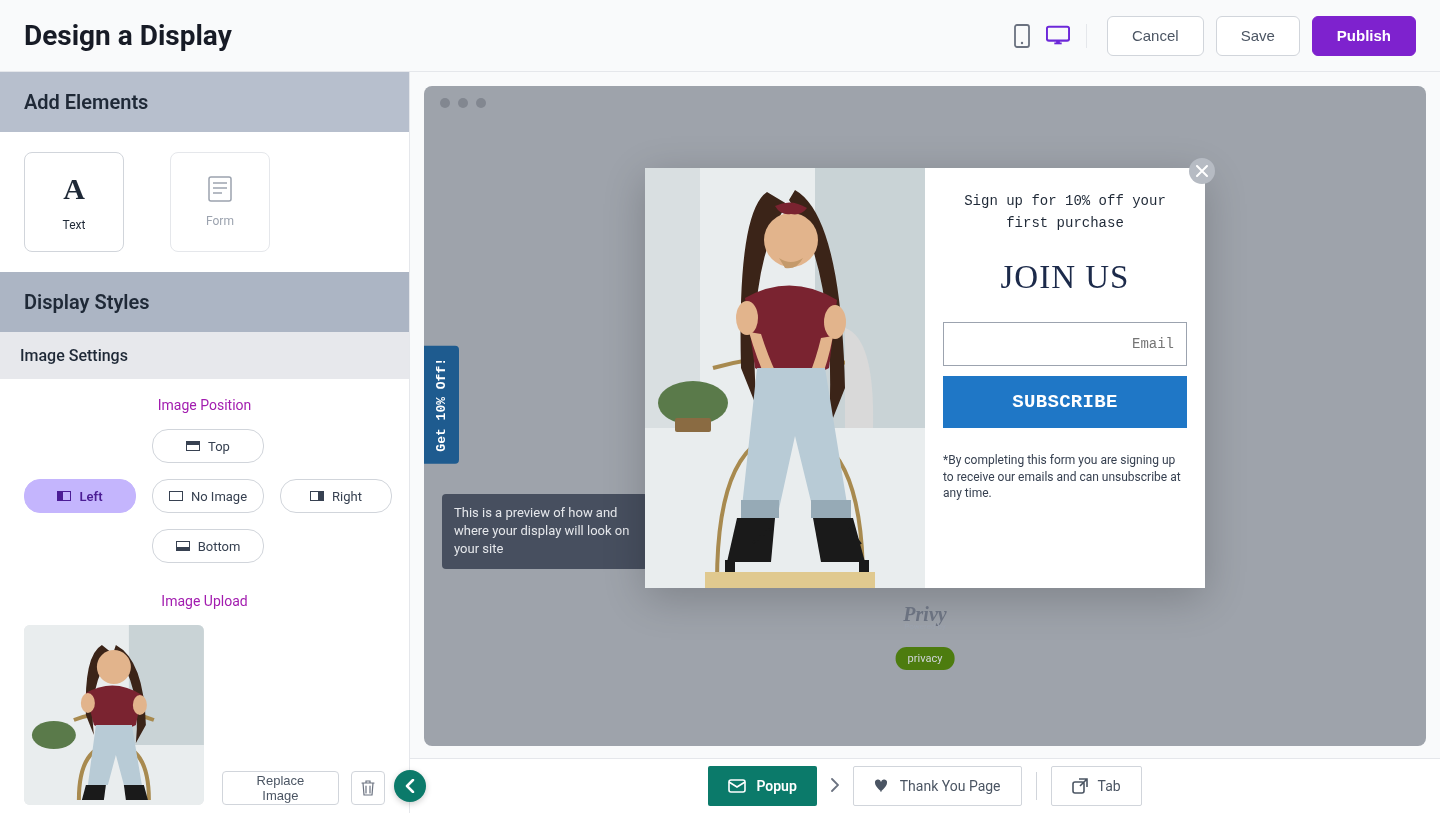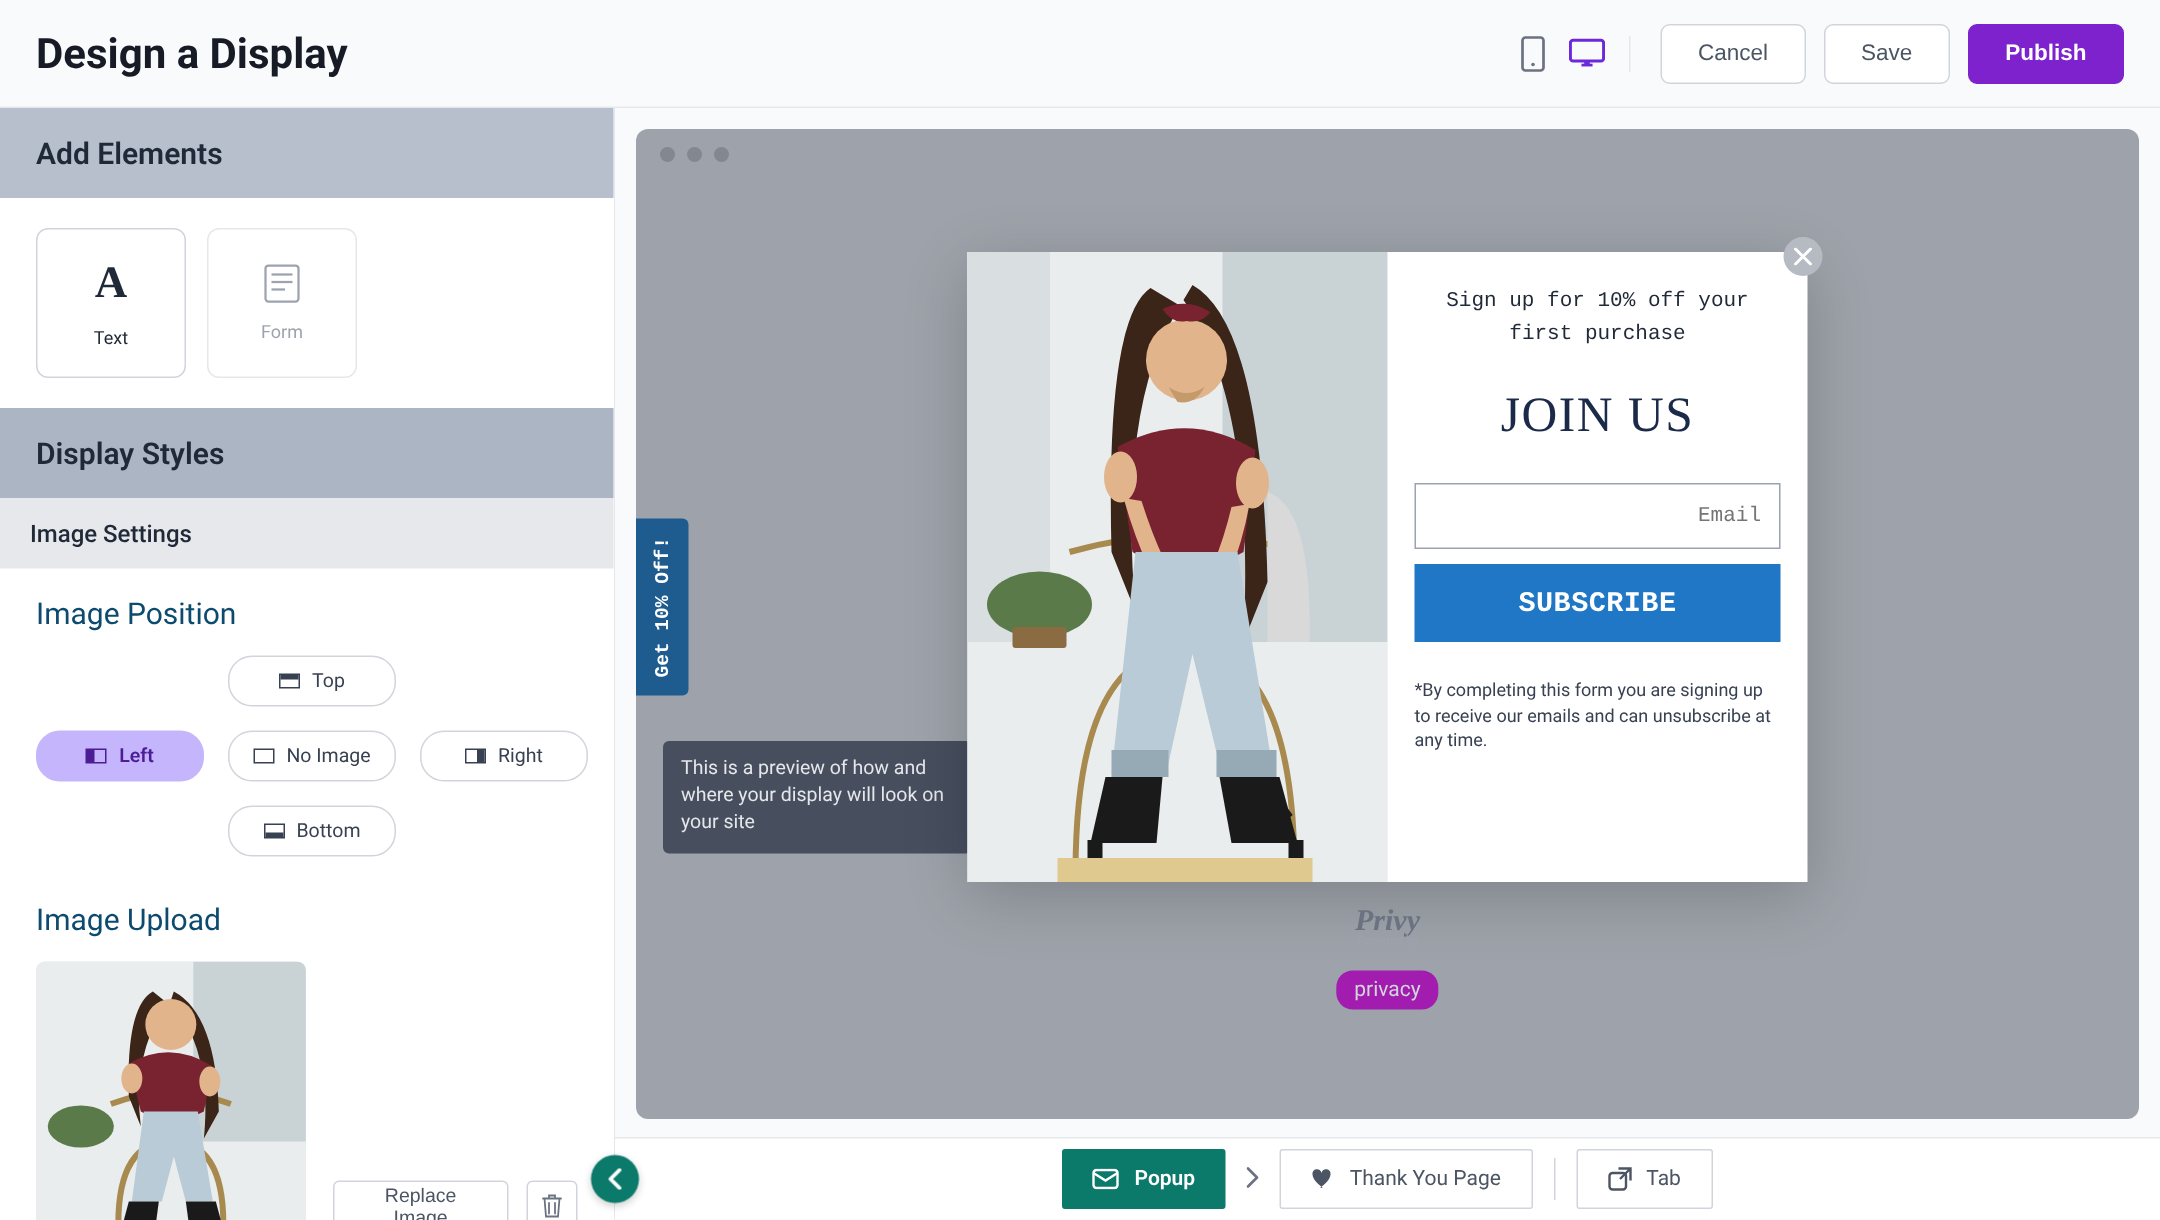--- a/index.html
+++ b/index.html
@@ -20,26 +20,26 @@
 
 
 .sidebar { width: 410px; background: #fff; overflow-y: auto; border-right: 1px solid #e5e7eb; position: relative; }
 .section-head { padding: 18px 24px; font-size: 20px; font-weight: 600; color: #1f2937; }
 .section-head.grey { background: #b7bfcd; }
 .section-head.greymid { background: #acb5c4; }
 .section-head.light { background: #e7e8ec; font-size: 16px; font-weight: 500; padding: 14px 20px; }
 
 .elements-row { display: flex; gap: 14px; padding: 20px 24px; }
 .element-card { width: 100px; height: 100px; border: 1px solid #d1d5db; border-radius: 8px; display: flex; flex-direction: column; align-items: center; justify-content: center; gap: 12px; cursor: pointer; color: #1f2937; }
-.element-card.disabled { color: #9ca3af; border-color: #e5e7eb; }
+.element-card.disabled { color: #9ca3af; border-color: #e5e7eb; margin-left: 32px; }
 .element-card .glyph { font-size: 30px; font-weight: 800; font-family: Georgia, 'Times New Roman', serif; }
 .element-card .lbl { font-size: 12px; }
 
 .settings-body { padding: 18px 24px; }
-.field-label { font-size: 20px; color: #0c4a6e; margin-bottom: 16px; }
+.field-label { font-size: 14px; color: #a21caf; margin-bottom: 16px; text-align: center; }
 
 .pos-grid { display: grid; grid-template-columns: repeat(3, 112px); grid-template-rows: repeat(3, 34px); gap: 16px; margin-bottom: 30px; }
 .pos-grid > * {}
 .pos-btn { border: 1px solid #d1d5db; border-radius: 16px; background: #fff; display: flex; align-items: center; justify-content: center; gap: 8px; font-size: 13px; color: #374151; cursor: pointer; }
 .pos-btn.selected { background: #c4b5fd; border-color: #c4b5fd; color: #4c1d95; font-weight: 600; }
 .pos-icon { width: 14px; height: 10px; border: 1.5px solid currentColor; position: relative; }
 .pos-icon.left::before { content: ""; position: absolute; left: 0; top: 0; bottom: 0; width: 5px; background: currentColor; }
 .pos-icon.right::before { content: ""; position: absolute; right: 0; top: 0; bottom: 0; width: 5px; background: currentColor; }
 .pos-icon.top::before { content: ""; position: absolute; left: 0; right: 0; top: 0; height: 3px; background: currentColor; }
 .pos-icon.bottom::before { content: ""; position: absolute; left: 0; right: 0; bottom: 0; height: 3px; background: currentColor; }
@@ -69,21 +69,21 @@
 .popup-body { flex: 1; padding: 22px 18px; display: flex; flex-direction: column; align-items: center; }
 .popup-pre { font-family: "Courier New", monospace; font-size: 14px; text-align: center; line-height: 1.6; }
 .popup-title { font-family: Georgia, 'Times New Roman', serif; font-size: 33px; color: #1c2a4a; margin: 24px 0 26px; letter-spacing: 1px; }
 .popup-input { width: 100%; height: 44px; border: 1px solid #9ca3af; padding: 0 12px; font-family: "Courier New", monospace; font-size: 14px; margin-bottom: 10px; text-align: right; }
 .popup-sub { width: 100%; height: 52px; background: #1f77c6; color: #fff; font-family: "Courier New", monospace; font-size: 19px; border: none; font-weight: 600; letter-spacing: 0.3px; cursor: pointer; }
 .popup-fine { font-size: 12px; color: #374151; margin-top: 24px; text-align: left; line-height: 1.4; align-self: stretch; }
 
 .powered { position: absolute; left: 50%; top: 518px; transform: translateX(-50%); text-align: center; }
 .powered-logo { font-family: cursive; font-size: 20px; font-style: italic; color: #6b7280; font-weight: 700; line-height: 1; }
 .powered-sub { font-size: 8px; color: #9ca3af; margin-top: -2px; }
-.privacy-pill { display: inline-block; margin-top: 16px; background: #a21caf; color: #d1d5db; font-size: 14px; padding: 5px 12px; border-radius: 11px; cursor: pointer; }
+.privacy-pill { display: inline-block; margin-top: 16px; background: #4d7c0f; color: #d1d5db; font-size: 11px; padding: 5px 12px; border-radius: 11px; cursor: pointer; }
 
 
 .bottom-bar { height: 55px; background: #fff; border-top: 1px solid #e5e7eb; display: flex; align-items: center; justify-content: center; gap: 14px; position: relative; }
 .chip { height: 40px; padding: 0 20px; border-radius: 2px; display: flex; align-items: center; gap: 10px; font-size: 14px; font-weight: 600; cursor: pointer; }
 .chip.primary { background: #0b7a6a; color: #fff; }
 .chip.secondary { border: 1px solid #d1d5db; color: #4b5563; font-weight: 400; }
 .chevron { color: #6b7280; }
 .vdiv { width: 1px; height: 28px; background: #d1d5db; }
 .collapse-handle { position: absolute; left: -16px; top: 50%; transform: translateY(-50%); width: 32px; height: 32px; border-radius: 50%; background: #0b7a6a; color: #fff; display: flex; align-items: center; justify-content: center; cursor: pointer; box-shadow: 0 2px 6px rgba(0,0,0,0.2); }
 

